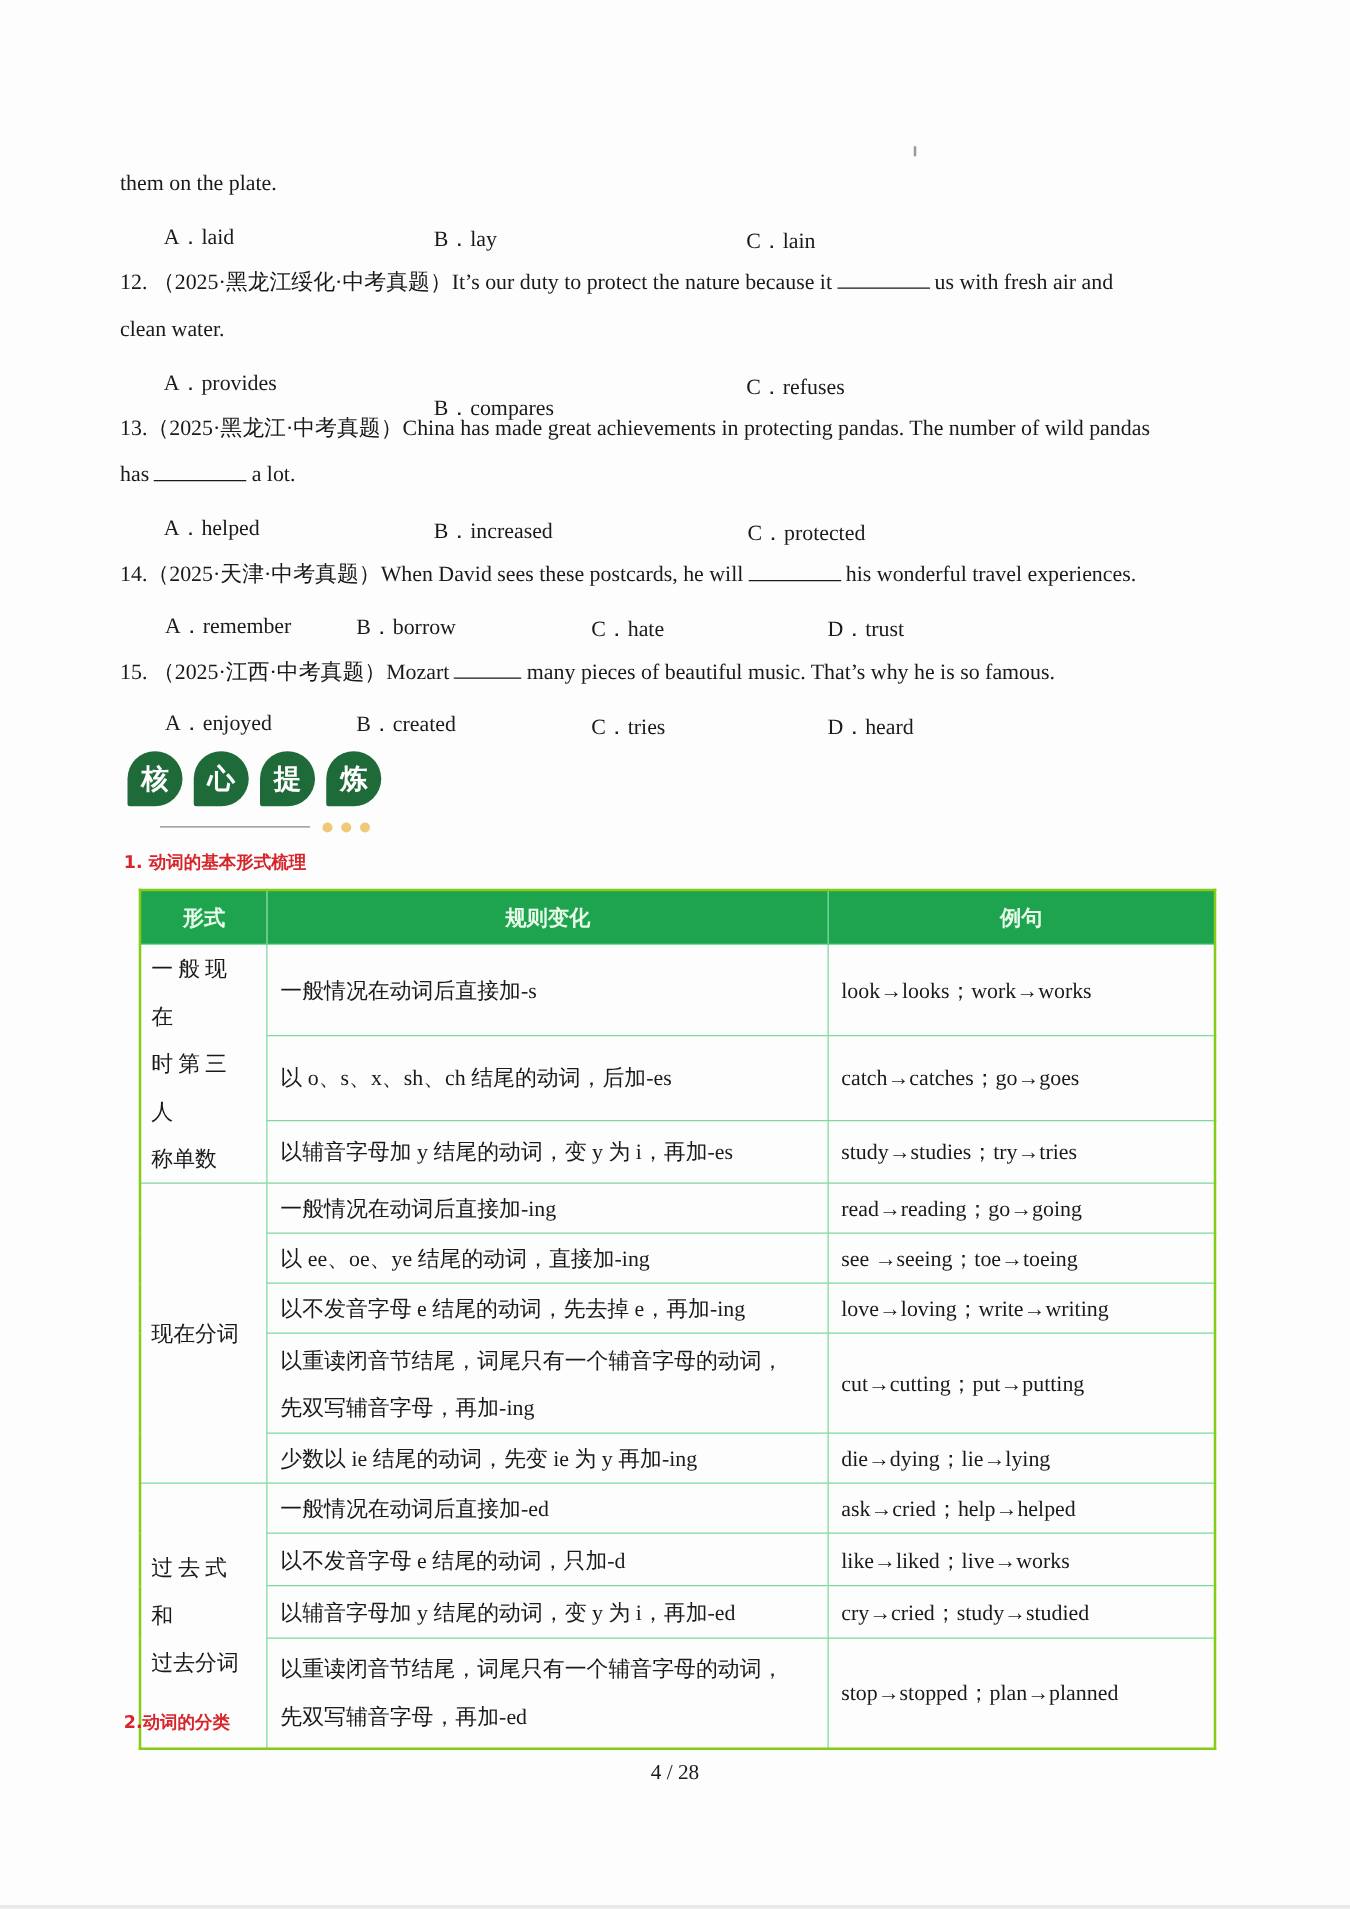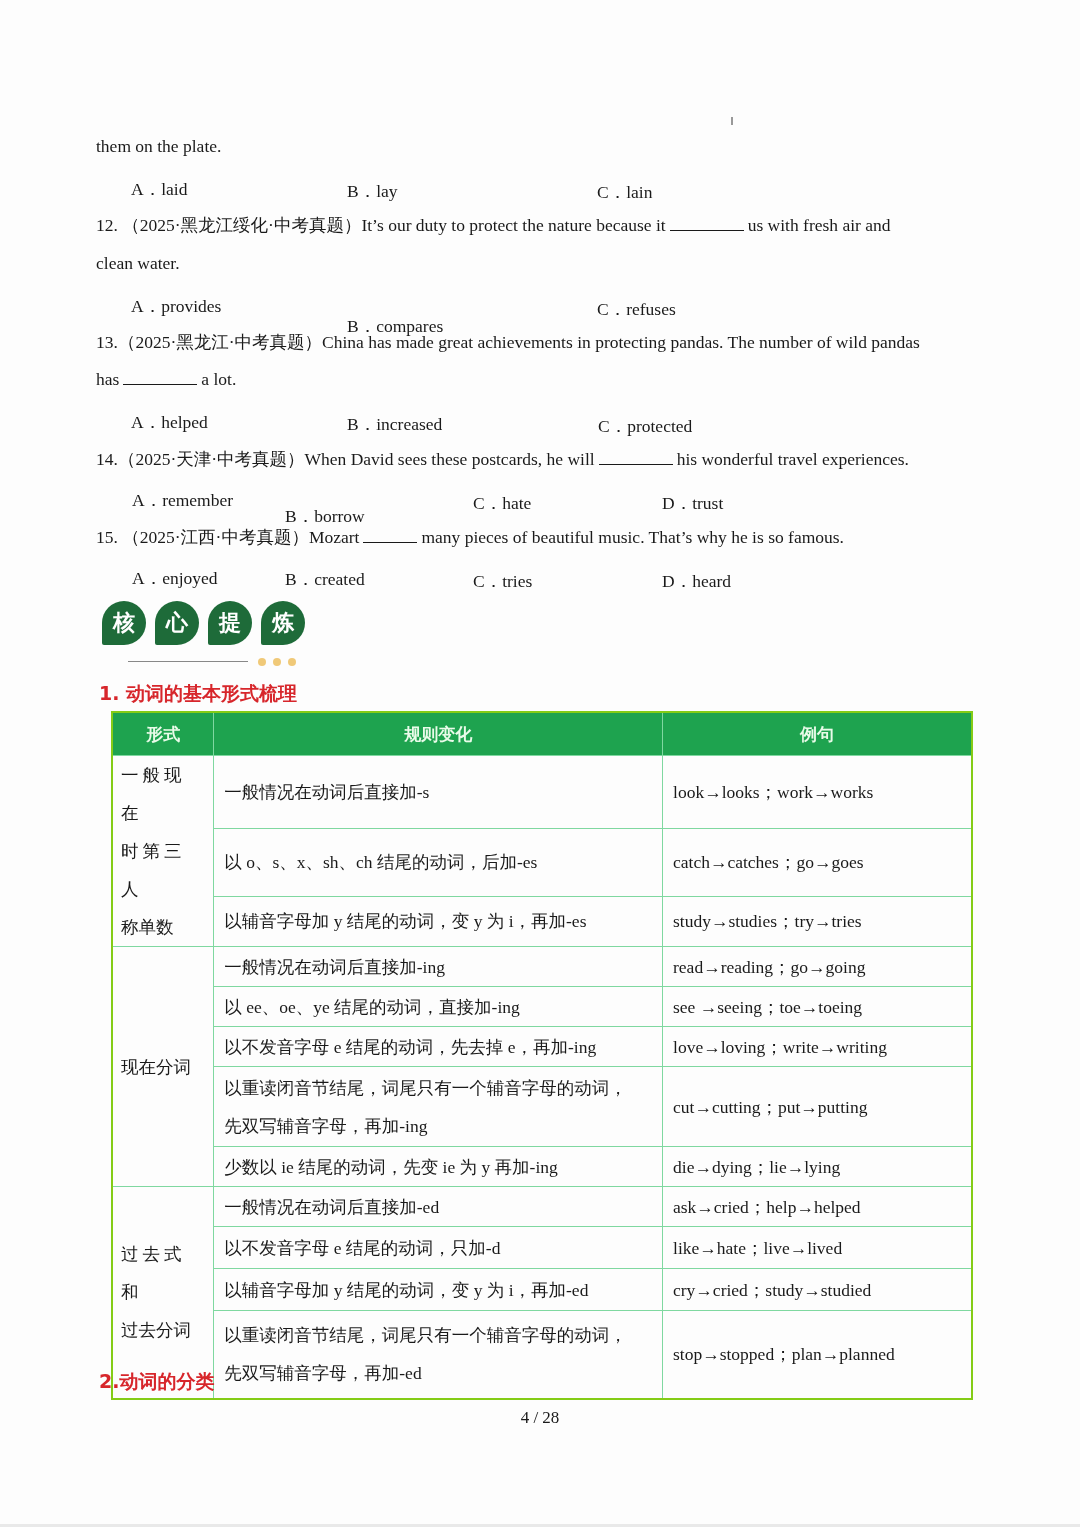--- a/index.html
+++ b/index.html
@@ -18,21 +18,21 @@
       width: 44px; height: 44px; background: #1e6b39; color: #fff;
       border-radius: 50% 50% 50% 0; transform: rotate(0deg);
       display: flex; align-items: center; justify-content: center;
       font-family: "DejaVu Sans", sans-serif; font-weight: bold; font-size: 22px;
       border-top-left-radius: 22px; border-top-right-radius: 22px; border-bottom-right-radius: 22px; border-bottom-left-radius: 2px;
     }
     .rule { left: 128px; top: 661px; width: 120px; height: 1px; background: #888; }
     .dots { left: 258px; top: 658px; display: flex; gap: 7px; }
     .dot { width: 8px; height: 8px; border-radius: 50%; background: #f0c978; }
     .section-title {
-      font-family: "DejaVu Sans", sans-serif; font-weight: bold; color: #d7262b; font-size: 19px;
+      font-family: "DejaVu Sans", sans-serif; font-weight: bold; color: #d7262b; font-size: 14px;
     }
     
     .tbl {
       position: absolute; left: 111px; top: 711px; width: 862px;
       border-collapse: collapse; border: 2px solid #84cc16;
       font-size: 17.5px;
     }
     .tbl th {
       background: #1ea34f; color: #e9fbe9; height: 40px; font-weight: bold;
       font-family: "DejaVu Sans", sans-serif; font-size: 17px;
@@ -70,21 +70,21 @@
   <span>has</span><span class="blank" style="width:74px"></span><span>a lot.</span>
 </div>
 <div class="abs opt" style="left:131px;top:410px;">A．helped</div>
 <div class="abs opt" style="left:347px;top:412px;">B．increased</div>
 <div class="abs opt" style="left:598px;top:414px;">C．protected</div>
 
 <div class="abs txt" style="left:96px;top:451px;">
   <span>14.</span><span>（2025·天津·中考真题）</span><span>When David sees these postcards, he will</span><span class="blank" style="width:74px"></span><span>his wonderful travel experiences.</span>
 </div>
 <div class="abs opt" style="left:132px;top:488px;">A．remember</div>
-<div class="abs opt" style="left:285px;top:504px;">B．borrow</div>
+<div class="abs opt" style="left:285px;top:489px;">B．borrow</div>
 <div class="abs opt" style="left:473px;top:491px;">C．hate</div>
 <div class="abs opt" style="left:662px;top:491px;">D．trust</div>
 
 <div class="abs txt" style="left:96px;top:529px;">
   <span>15.</span>
   <span>（2025·江西·中考真题）</span><span>Mozart</span><span class="blank" style="width:54px"></span><span>many pieces of beautiful music. That’s why he is so famous.</span>
 </div>
 <div class="abs opt" style="left:132px;top:566px;">A．enjoyed</div>
 <div class="abs opt" style="left:285px;top:567px;">B．created</div>
 <div class="abs opt" style="left:473px;top:569px;">C．tries</div>
@@ -168,21 +168,21 @@
     <tr style="height:40px">
       <td class="cat" rowspan="4">
         <div style="letter-spacing:4px">过去式和</div>
         <div>过去分词</div>
       </td>
       <td>一般情况在动词后直接加-ed</td>
       <td>ask→cried；help→helped</td>
     </tr>
     <tr style="height:42px">
       <td>以不发音字母 e 结尾的动词，只加-d</td>
-      <td>like→hate；live→lived</td>
+      <td>like→liked；live→works</td>
     </tr>
     <tr style="height:42px">
       <td>以辅音字母加 y 结尾的动词，变 y 为 i，再加-ed</td>
       <td>cry→cried；study→studied</td>
     </tr>
     <tr style="height:88px">
       <td class="rule2">
         <div>以重读闭音节结尾，词尾只有一个辅音字母的动词，</div>
         <div>先双写辅音字母，再加-ed</div>
       </td>

